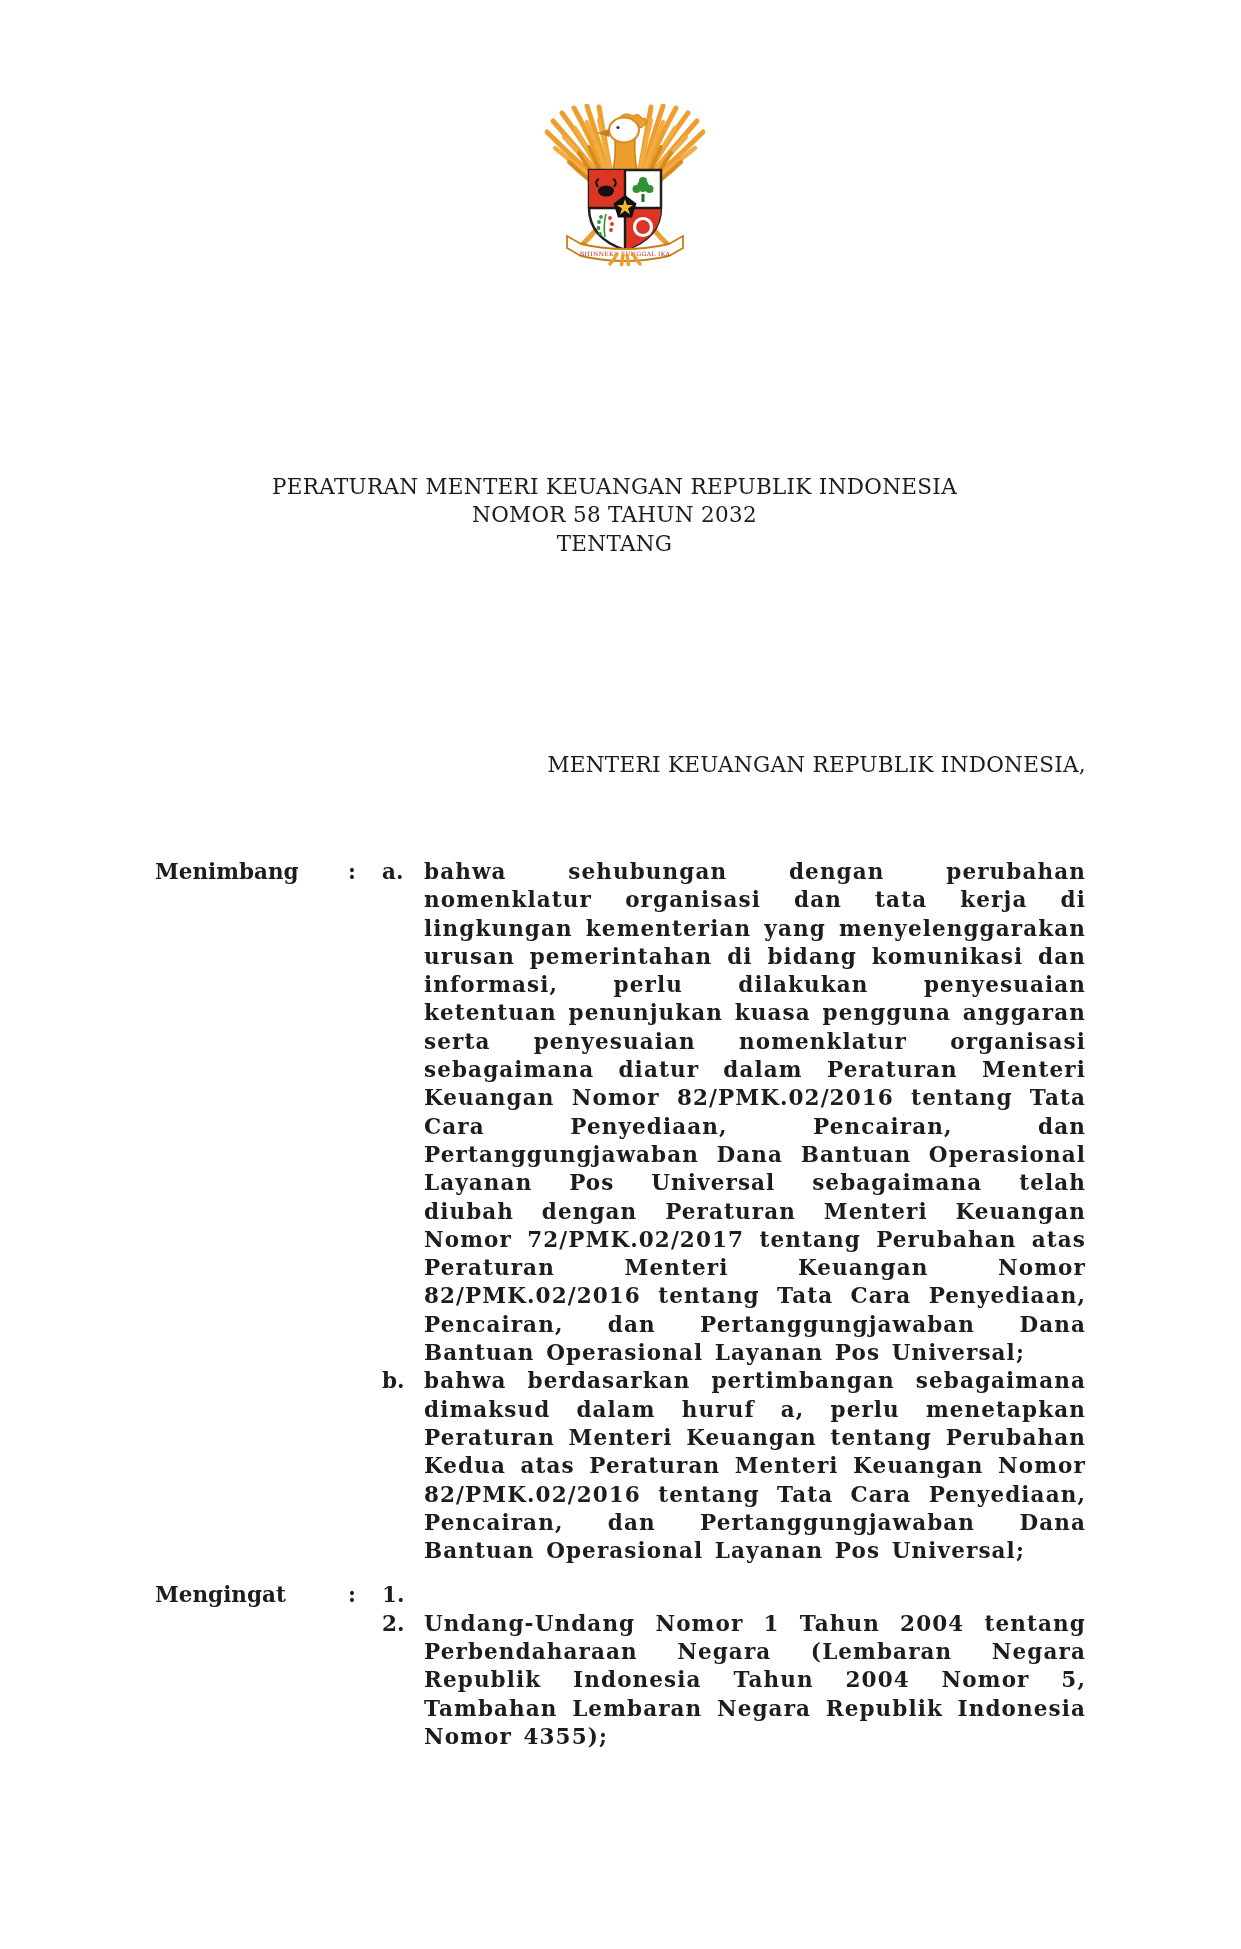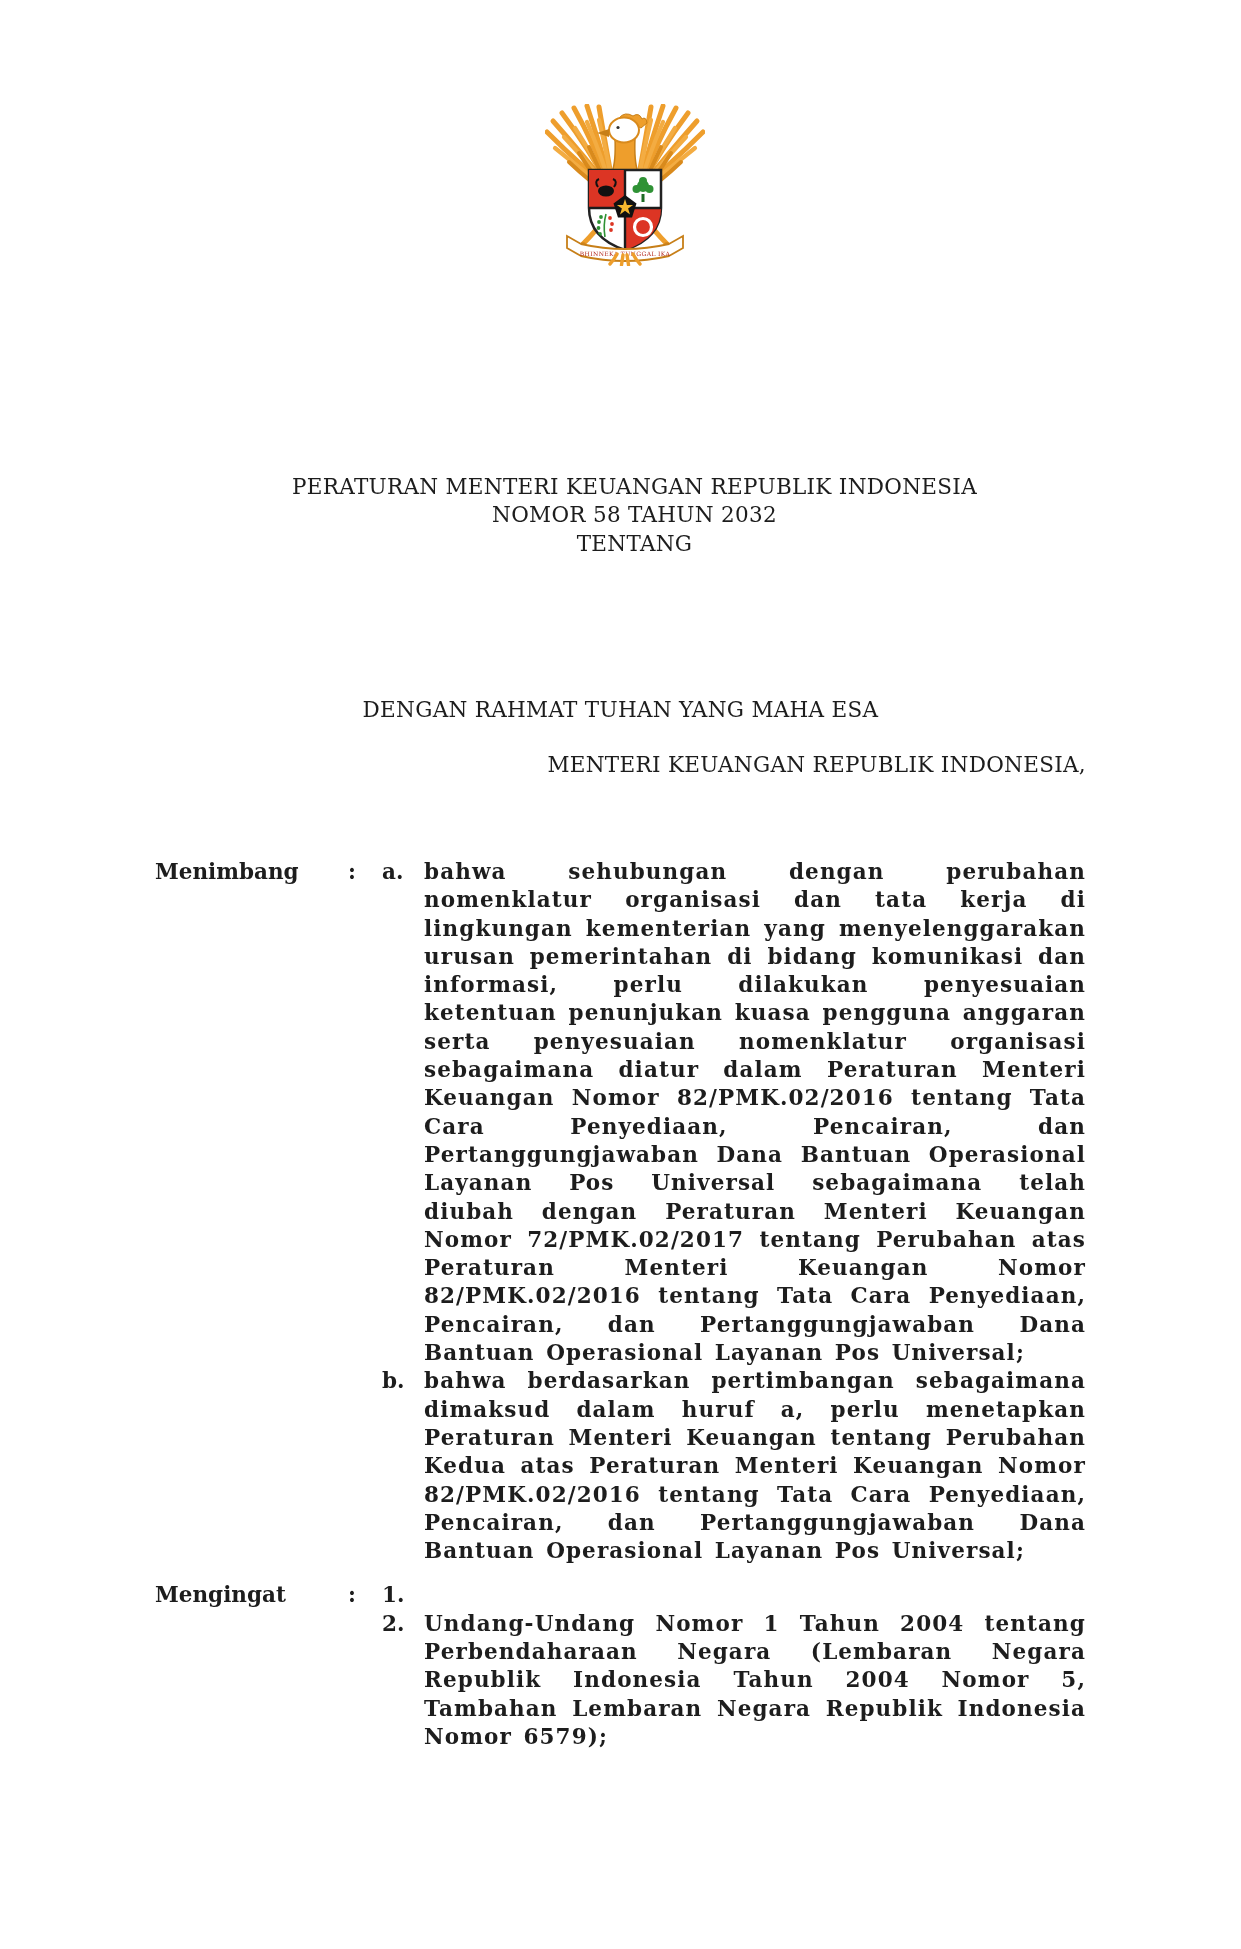--- a/index.html
+++ b/index.html
@@ -16,21 +16,21 @@
   }
   .emblem {
     position: absolute;
     left: 545px;
     top: 104px;
     width: 160px;
     height: 162px;
   }
   .title-block {
     position: absolute;
-    left: 169px;
+    left: 149px;
     top: 473px;
     width: 931px;
     text-align: center;
     letter-spacing: 0.3px;
   }
   .title-block div { margin: 0; }
   .invocation {
     position: absolute;
     left: 155px;
     top: 696px;
@@ -193,21 +193,20 @@
       <path d="M88 150 Q91 156 95 160"></path>
     </g>
   </svg>
 
   <div class="title-block">
     <div>PERATURAN MENTERI KEUANGAN REPUBLIK INDONESIA</div>
     <div>NOMOR 58 TAHUN 2032</div>
     <div>TENTANG</div>
   </div>
 
-  <div class="invocation">DENGAN RAHMAT TUHAN YANG MAHA ESA</div>
 
   <div class="authority">MENTERI KEUANGAN REPUBLIK INDONESIA,</div>
 
   <div class="clauses">
 
     <div class="section">
       <div class="c-label">Menimbang</div>
       <div class="c-colon">:</div>
       <div class="c-marker">a.</div>
       <div class="c-text">bahwa sehubungan dengan perubahan nomenklatur organisasi dan tata kerja di lingkungan kementerian yang menyelenggarakan urusan pemerintahan di bidang komunikasi dan informasi, perlu dilakukan penyesuaian ketentuan penunjukan kuasa pengguna anggaran serta penyesuaian nomenklatur organisasi sebagaimana diatur dalam Peraturan Menteri Keuangan Nomor 82/PMK.02/2016 tentang Tata Cara Penyediaan, Pencairan, dan Pertanggungjawaban Dana Bantuan Operasional Layanan Pos Universal sebagaimana telah diubah dengan Peraturan Menteri Keuangan Nomor 72/PMK.02/2017 tentang Perubahan atas Peraturan Menteri Keuangan Nomor 82/PMK.02/2016 tentang Tata Cara Penyediaan, Pencairan, dan Pertanggungjawaban Dana Bantuan Operasional Layanan Pos Universal;</div>
@@ -217,17 +216,17 @@
       <div class="c-text">bahwa berdasarkan pertimbangan sebagaimana dimaksud dalam huruf a, perlu menetapkan Peraturan Menteri Keuangan tentang Perubahan Kedua atas Peraturan Menteri Keuangan Nomor 82/PMK.02/2016 tentang Tata Cara Penyediaan, Pencairan, dan Pertanggungjawaban Dana Bantuan Operasional Layanan Pos Universal;</div>
     </div>
 
     <div class="section">
       <div class="c-label">Mengingat</div>
       <div class="c-colon">:</div>
       <div class="c-marker">1.</div>
       <div class="c-label"></div>
       <div class="c-colon"></div>
       <div class="c-marker">2.</div>
-      <div class="c-text">Undang-Undang Nomor 1 Tahun 2004 tentang Perbendaharaan Negara (Lembaran Negara Republik Indonesia Tahun 2004 Nomor 5, Tambahan Lembaran Negara Republik Indonesia Nomor 6579);</div>
+      <div class="c-text">Undang-Undang Nomor 1 Tahun 2004 tentang Perbendaharaan Negara (Lembaran Negara Republik Indonesia Tahun 2004 Nomor 5, Tambahan Lembaran Negara Republik Indonesia Nomor 4355);</div>
     </div>
 
   </div>
 </div>
 
 </body></html>

